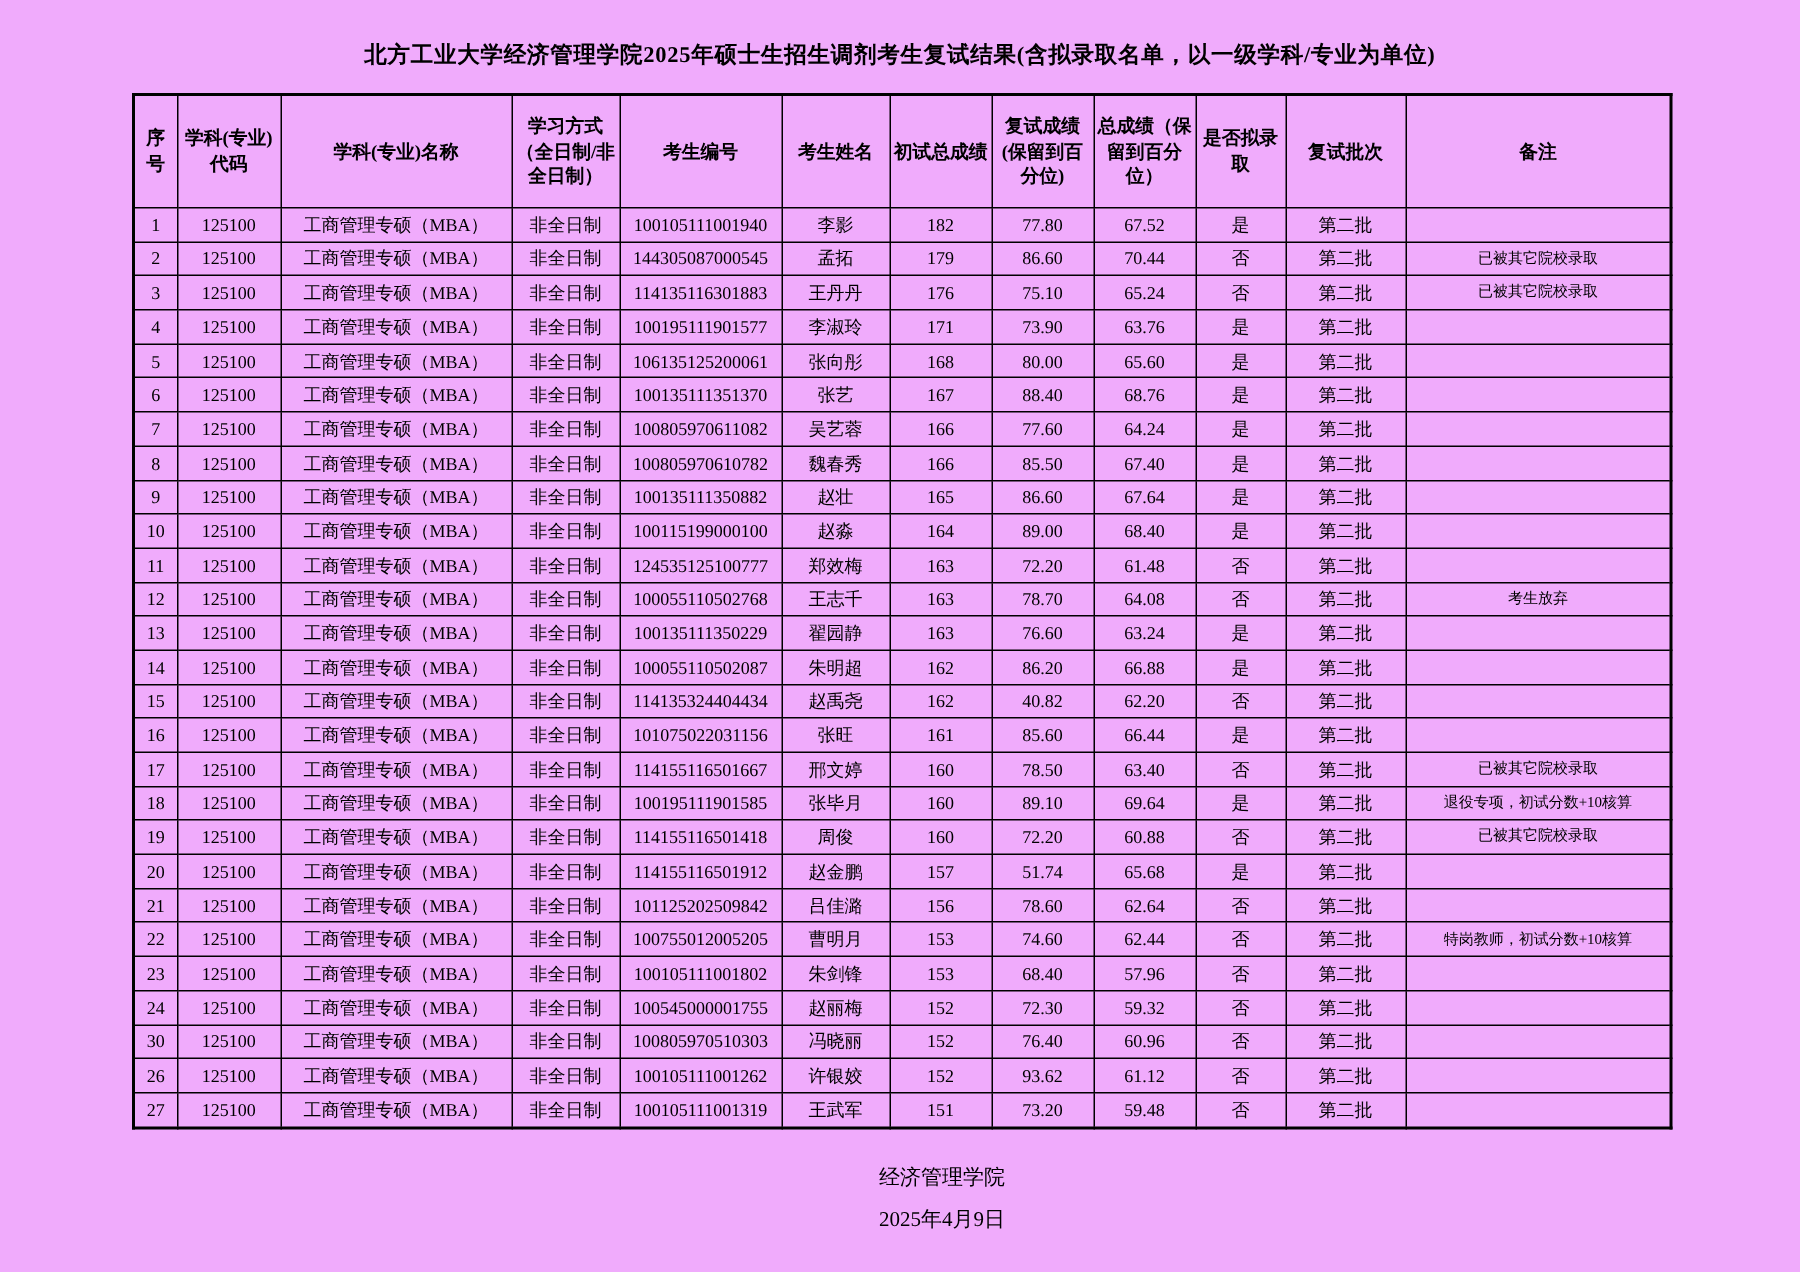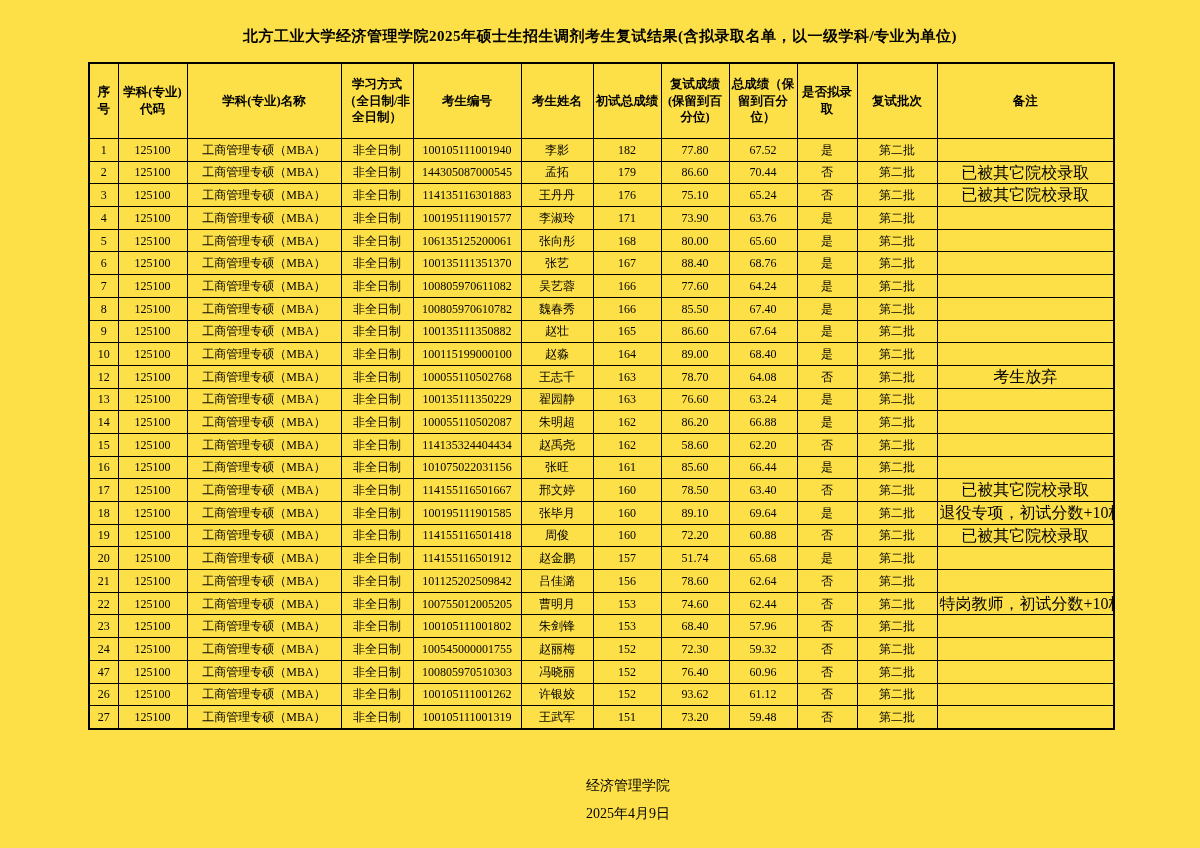--- a/index.html
+++ b/index.html
@@ -6,21 +6,21 @@
     margin: 0;
     padding: 0;
     background: #ffffff;
     font-family: "Liberation Serif", "DejaVu Serif", serif;
     color: #000000;
   }
   .page {
     position: relative;
     width: 1200px;
     height: 848px;
-    background: #fde047;
+    background: #f0abfc;
     overflow: hidden;
   }
   .doc-title {
     margin: 0;
     padding-top: 27px;
     text-align: center;
     font-size: 15px;
     font-weight: bold;
     letter-spacing: 0.5px;
   }
@@ -45,21 +45,21 @@
     font-size: 12.5px;
     font-weight: bold;
     word-break: break-all;
   }
   table.results tbody td {
     height: 21.7px;
     font-size: 12px;
     white-space: nowrap;
   }
   table.results tbody td.cell-remark {
-    font-size: 16px;
+    font-size: 10px;
     margin-top: 32px;
   }
   .footer {
     position: absolute;
     left: 0;
     top: 772px;
     width: 1256px; 
     text-align: center;
     font-size: 14px;
     line-height: 28px;
@@ -238,20 +238,34 @@
           <td class="cell-candidate-id">100115199000100</td>
           <td class="cell-candidate-name">赵淼</td>
           <td class="cell-initial-score">164</td>
           <td class="cell-retest-score">89.00</td>
           <td class="cell-total-score">68.40</td>
           <td class="cell-admitted">是</td>
           <td class="cell-batch">第二批</td>
           <td class="cell-remark"></td>
         </tr>
         <tr>
+          <td class="cell-seq">11</td>
+          <td class="cell-subject-code">125100</td>
+          <td class="cell-subject-name">工商管理专硕（MBA）</td>
+          <td class="cell-study-mode">非全日制</td>
+          <td class="cell-candidate-id">124535125100777</td>
+          <td class="cell-candidate-name">郑效梅</td>
+          <td class="cell-initial-score">163</td>
+          <td class="cell-retest-score">72.20</td>
+          <td class="cell-total-score">61.48</td>
+          <td class="cell-admitted">否</td>
+          <td class="cell-batch">第二批</td>
+          <td class="cell-remark"></td>
+        </tr>
+        <tr>
           <td class="cell-seq">12</td>
           <td class="cell-subject-code">125100</td>
           <td class="cell-subject-name">工商管理专硕（MBA）</td>
           <td class="cell-study-mode">非全日制</td>
           <td class="cell-candidate-id">100055110502768</td>
           <td class="cell-candidate-name">王志千</td>
           <td class="cell-initial-score">163</td>
           <td class="cell-retest-score">78.70</td>
           <td class="cell-total-score">64.08</td>
           <td class="cell-admitted">否</td>
@@ -287,21 +301,21 @@
           <td class="cell-remark"></td>
         </tr>
         <tr>
           <td class="cell-seq">15</td>
           <td class="cell-subject-code">125100</td>
           <td class="cell-subject-name">工商管理专硕（MBA）</td>
           <td class="cell-study-mode">非全日制</td>
           <td class="cell-candidate-id">114135324404434</td>
           <td class="cell-candidate-name">赵禹尧</td>
           <td class="cell-initial-score">162</td>
-          <td class="cell-retest-score">58.60</td>
+          <td class="cell-retest-score">40.82</td>
           <td class="cell-total-score">62.20</td>
           <td class="cell-admitted">否</td>
           <td class="cell-batch">第二批</td>
           <td class="cell-remark"></td>
         </tr>
         <tr>
           <td class="cell-seq">16</td>
           <td class="cell-subject-code">125100</td>
           <td class="cell-subject-name">工商管理专硕（MBA）</td>
           <td class="cell-study-mode">非全日制</td>
@@ -420,21 +434,21 @@
           <td class="cell-candidate-id">100545000001755</td>
           <td class="cell-candidate-name">赵丽梅</td>
           <td class="cell-initial-score">152</td>
           <td class="cell-retest-score">72.30</td>
           <td class="cell-total-score">59.32</td>
           <td class="cell-admitted">否</td>
           <td class="cell-batch">第二批</td>
           <td class="cell-remark"></td>
         </tr>
         <tr>
-          <td class="cell-seq">47</td>
+          <td class="cell-seq">30</td>
           <td class="cell-subject-code">125100</td>
           <td class="cell-subject-name">工商管理专硕（MBA）</td>
           <td class="cell-study-mode">非全日制</td>
           <td class="cell-candidate-id">100805970510303</td>
           <td class="cell-candidate-name">冯晓丽</td>
           <td class="cell-initial-score">152</td>
           <td class="cell-retest-score">76.40</td>
           <td class="cell-total-score">60.96</td>
           <td class="cell-admitted">否</td>
           <td class="cell-batch">第二批</td>

